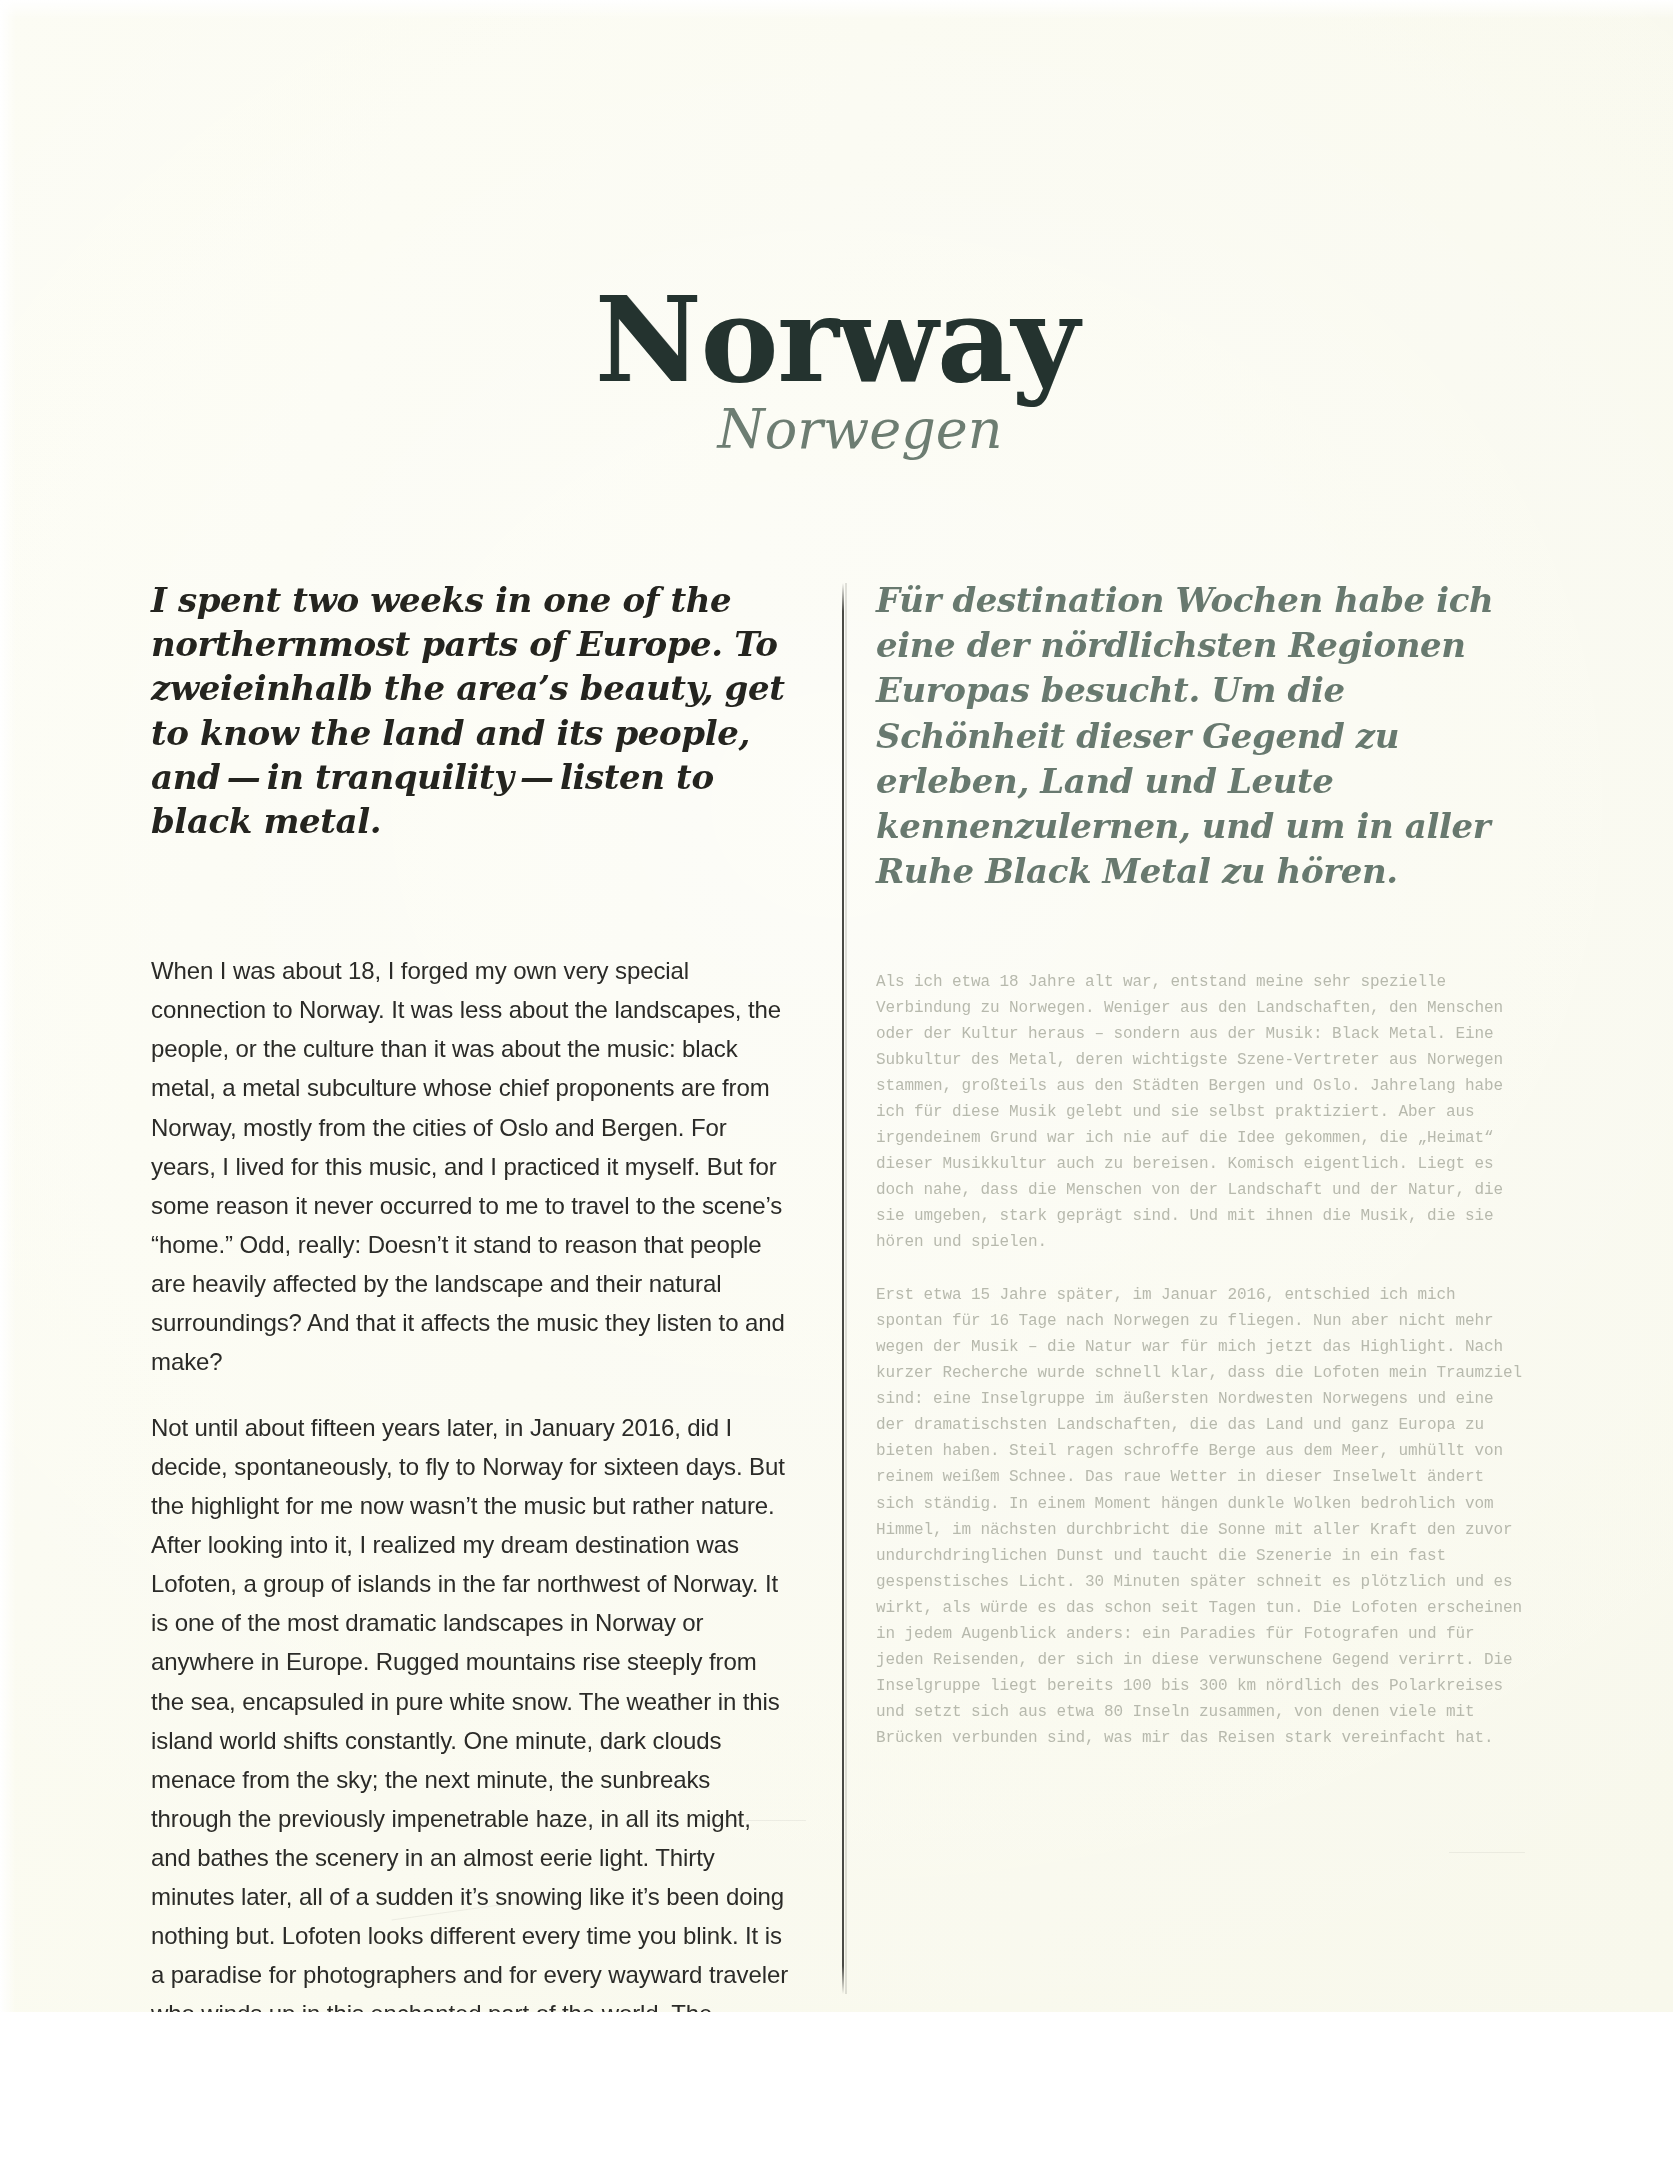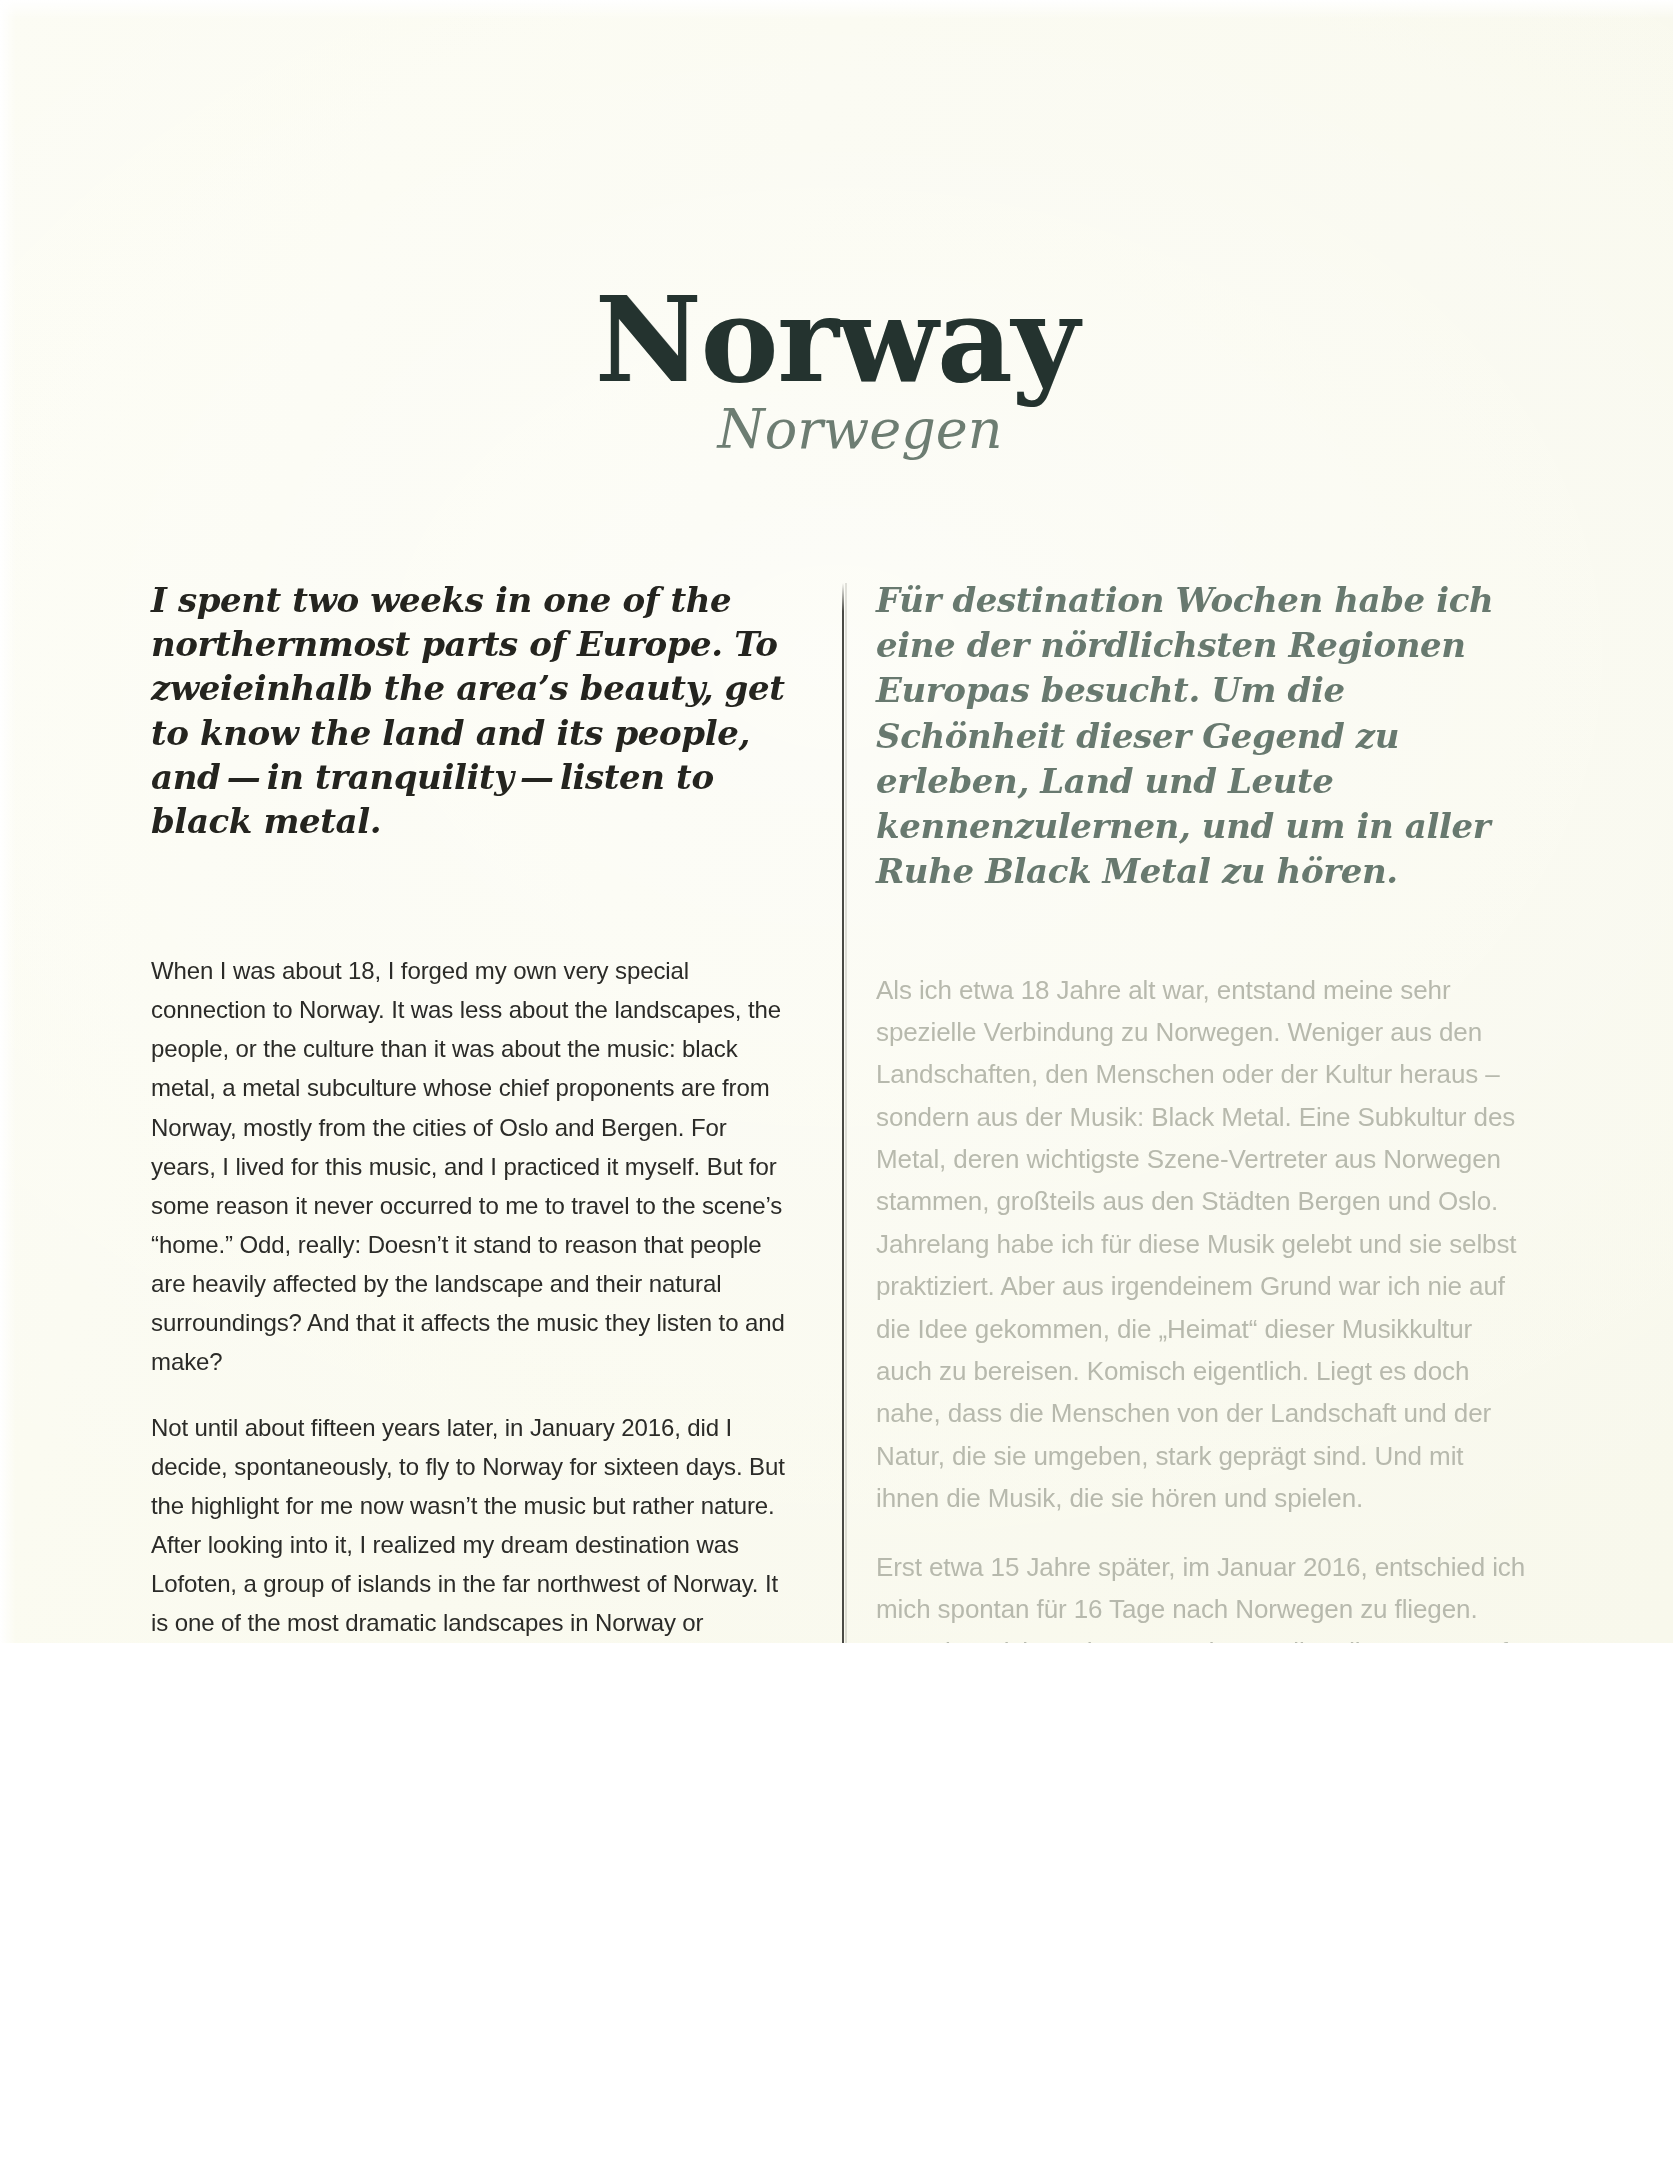--- a/index.html
+++ b/index.html
@@ -6,21 +6,21 @@
     margin: 0;
     padding: 0;
     background: #ffffff;
   }
   body {
     font-family: "Liberation Sans", sans-serif;
   }
   .page {
     position: relative;
     width: 1673px;
-    height: 1643px;
+    height: 2012px;
     background: #fbfbf1;
     overflow: hidden;
   }
   
   .paper-texture {
     position: absolute;
     inset: 0;
     background:
       radial-gradient(ellipse 120% 90% at 50% 40%, rgba(255,255,255,0.55) 0%, rgba(252,252,240,0) 70%),
       linear-gradient(105deg, #fcfcf3 0%, #fafaef 40%, #f8f8ec 100%);
@@ -127,23 +127,23 @@
   }
   .body-en {
     font-family: "Liberation Sans", sans-serif;
     font-weight: 300;
     font-size: 24px;
     line-height: 1.63;
     color: #2b2b28;
     letter-spacing: -0.1px;
   }
   .body-de {
-    font-family: Liberation Sans, sans-serif;
+    font-family: Liberation Mono, monospace;
     font-weight: 300;
-    font-size: 26px;
+    font-size: 16px;
     line-height: 1.63;
     color: #b7b9ad;
     letter-spacing: -0.1px;
   }
   .body-block-en { margin-top: 108px; }
   .body-block-de { margin-top: 74px; }
 
   
   .footer {
     position: absolute;

